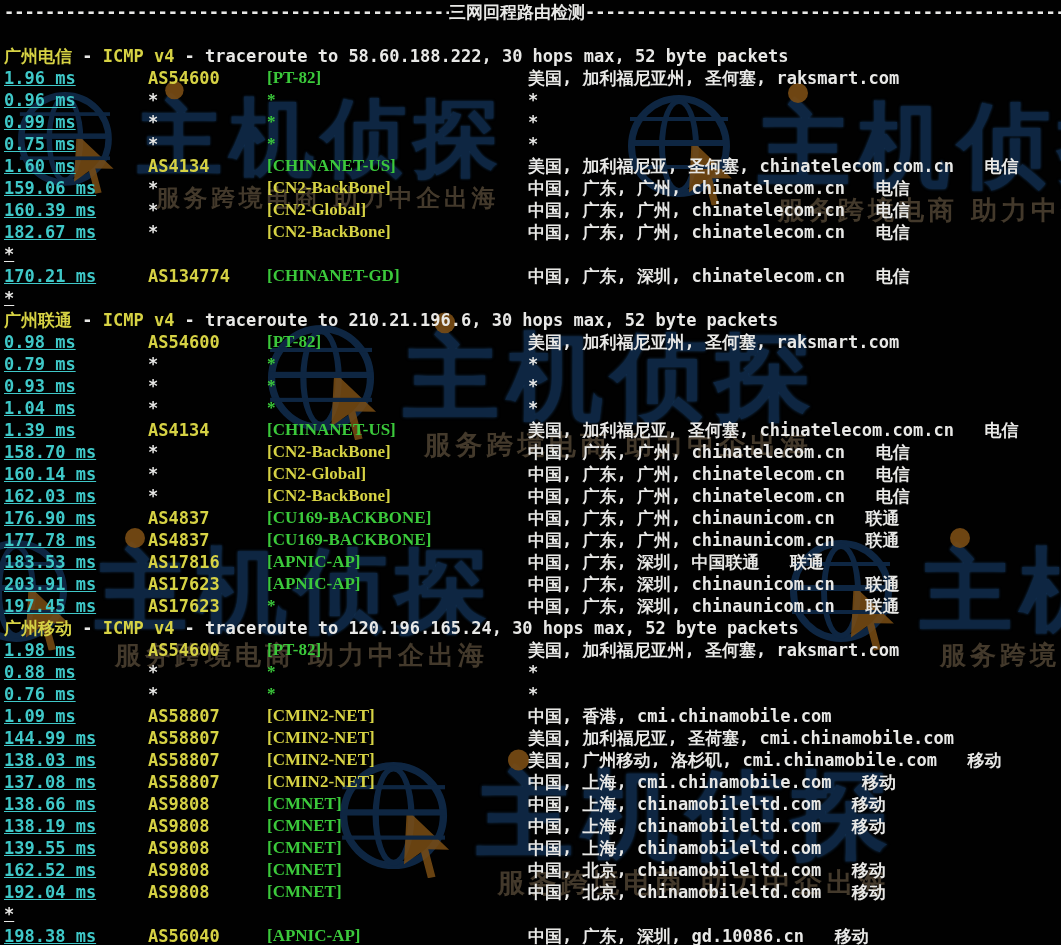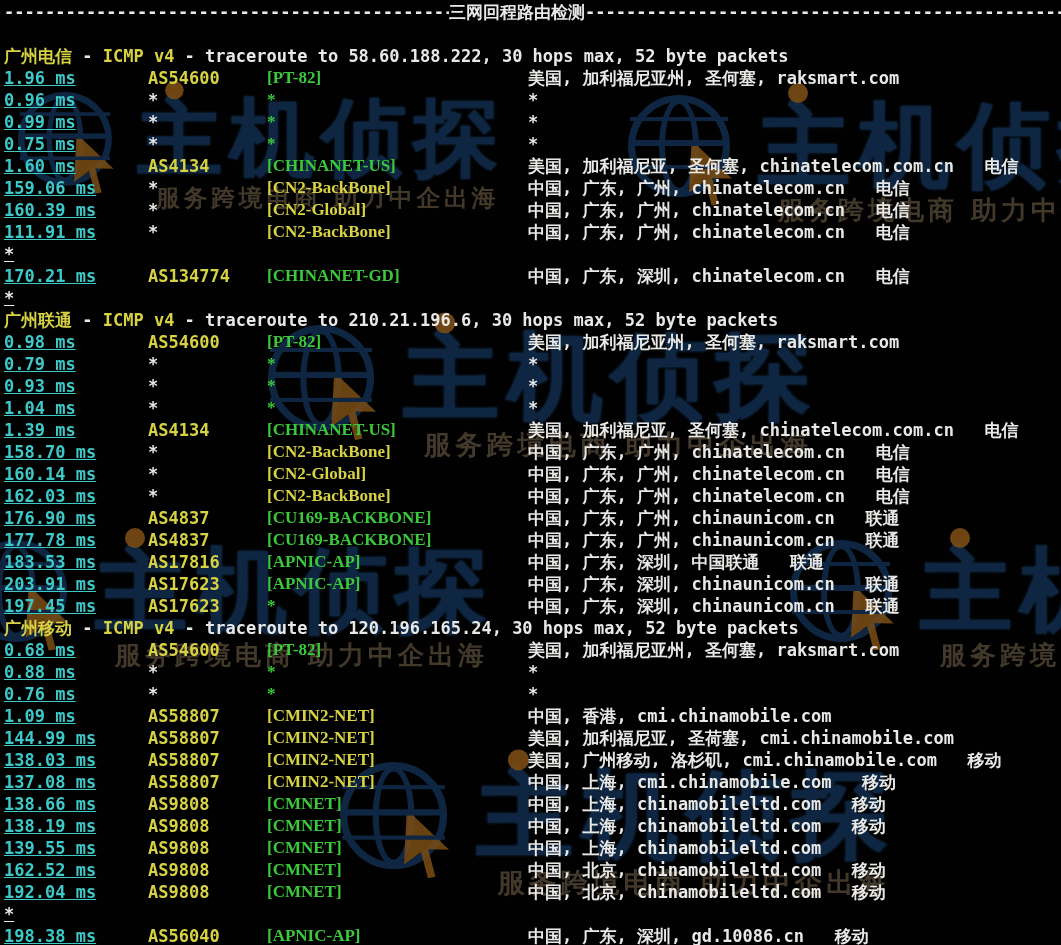--- a/index.html
+++ b/index.html
@@ -120,40 +120,40 @@
     </div>
     <div id="sections">
         <div class="line"><span class="yellow">广州电信</span><span class="white"> - </span><span class="yellow">ICMP v4</span><span class="white"> - </span><span class="white">traceroute to 58.60.188.222, 30 hops max, 52 byte packets</span></div>
         <div class="line hop-row"><span class="cyan c-lat">1.96 ms</span><span class="yellow c-asn">AS54600</span><span class="green c-tag">[PT-82]</span><span class="white c-loc">美国, 加利福尼亚州, 圣何塞, raksmart.com</span></div>
         <div class="line hop-row"><span class="cyan c-lat">0.96 ms</span><span class="white c-asn">*</span><span class="green c-tag">*</span><span class="white c-loc">*</span></div>
         <div class="line hop-row"><span class="cyan c-lat">0.99 ms</span><span class="white c-asn">*</span><span class="green c-tag">*</span><span class="white c-loc">*</span></div>
         <div class="line hop-row"><span class="cyan c-lat">0.75 ms</span><span class="white c-asn">*</span><span class="green c-tag">*</span><span class="white c-loc">*</span></div>
         <div class="line hop-row"><span class="cyan c-lat">1.60 ms</span><span class="yellow c-asn">AS4134</span><span class="green c-tag">[CHINANET-US]</span><span class="white c-loc">美国, 加利福尼亚, 圣何塞, chinatelecom.com.cn   电信</span></div>
         <div class="line hop-row"><span class="cyan c-lat">159.06 ms</span><span class="white c-asn">*</span><span class="yellow c-tag">[CN2-BackBone]</span><span class="white c-loc">中国, 广东, 广州, chinatelecom.cn   电信</span></div>
         <div class="line hop-row"><span class="cyan c-lat">160.39 ms</span><span class="white c-asn">*</span><span class="yellow c-tag">[CN2-Global]</span><span class="white c-loc">中国, 广东, 广州, chinatelecom.cn   电信</span></div>
-        <div class="line hop-row"><span class="cyan c-lat">111.91 ms</span><span class="white c-asn">*</span><span class="yellow c-tag">[CN2-BackBone]</span><span class="white c-loc">中国, 广东, 广州, chinatelecom.cn   电信</span></div>
+        <div class="line hop-row"><span class="cyan c-lat">182.67 ms</span><span class="white c-asn">*</span><span class="yellow c-tag">[CN2-BackBone]</span><span class="white c-loc">中国, 广东, 广州, chinatelecom.cn   电信</span></div>
         <div class="line hop-row"><span class="white c-lat">*</span></div>
         <div class="line hop-row"><span class="cyan c-lat">170.21 ms</span><span class="yellow c-asn">AS134774</span><span class="green c-tag">[CHINANET-GD]</span><span class="white c-loc">中国, 广东, 深圳, chinatelecom.cn   电信</span></div>
         <div class="line hop-row"><span class="white c-lat">*</span></div>
         <div class="line"><span class="yellow">广州联通</span><span class="white"> - </span><span class="yellow">ICMP v4</span><span class="white"> - </span><span class="white">traceroute to 210.21.196.6, 30 hops max, 52 byte packets</span></div>
         <div class="line hop-row"><span class="cyan c-lat">0.98 ms</span><span class="yellow c-asn">AS54600</span><span class="green c-tag">[PT-82]</span><span class="white c-loc">美国, 加利福尼亚州, 圣何塞, raksmart.com</span></div>
         <div class="line hop-row"><span class="cyan c-lat">0.79 ms</span><span class="white c-asn">*</span><span class="green c-tag">*</span><span class="white c-loc">*</span></div>
         <div class="line hop-row"><span class="cyan c-lat">0.93 ms</span><span class="white c-asn">*</span><span class="green c-tag">*</span><span class="white c-loc">*</span></div>
         <div class="line hop-row"><span class="cyan c-lat">1.04 ms</span><span class="white c-asn">*</span><span class="green c-tag">*</span><span class="white c-loc">*</span></div>
         <div class="line hop-row"><span class="cyan c-lat">1.39 ms</span><span class="yellow c-asn">AS4134</span><span class="green c-tag">[CHINANET-US]</span><span class="white c-loc">美国, 加利福尼亚, 圣何塞, chinatelecom.com.cn   电信</span></div>
         <div class="line hop-row"><span class="cyan c-lat">158.70 ms</span><span class="white c-asn">*</span><span class="yellow c-tag">[CN2-BackBone]</span><span class="white c-loc">中国, 广东, 广州, chinatelecom.cn   电信</span></div>
         <div class="line hop-row"><span class="cyan c-lat">160.14 ms</span><span class="white c-asn">*</span><span class="yellow c-tag">[CN2-Global]</span><span class="white c-loc">中国, 广东, 广州, chinatelecom.cn   电信</span></div>
         <div class="line hop-row"><span class="cyan c-lat">162.03 ms</span><span class="white c-asn">*</span><span class="yellow c-tag">[CN2-BackBone]</span><span class="white c-loc">中国, 广东, 广州, chinatelecom.cn   电信</span></div>
         <div class="line hop-row"><span class="cyan c-lat">176.90 ms</span><span class="yellow c-asn">AS4837</span><span class="green c-tag">[CU169-BACKBONE]</span><span class="white c-loc">中国, 广东, 广州, chinaunicom.cn   联通</span></div>
         <div class="line hop-row"><span class="cyan c-lat">177.78 ms</span><span class="yellow c-asn">AS4837</span><span class="green c-tag">[CU169-BACKBONE]</span><span class="white c-loc">中国, 广东, 广州, chinaunicom.cn   联通</span></div>
         <div class="line hop-row"><span class="cyan c-lat">183.53 ms</span><span class="yellow c-asn">AS17816</span><span class="green c-tag">[APNIC-AP]</span><span class="white c-loc">中国, 广东, 深圳, 中国联通   联通</span></div>
         <div class="line hop-row"><span class="cyan c-lat">203.91 ms</span><span class="yellow c-asn">AS17623</span><span class="green c-tag">[APNIC-AP]</span><span class="white c-loc">中国, 广东, 深圳, chinaunicom.cn   联通</span></div>
         <div class="line hop-row"><span class="cyan c-lat">197.45 ms</span><span class="yellow c-asn">AS17623</span><span class="green c-tag">*</span><span class="white c-loc">中国, 广东, 深圳, chinaunicom.cn   联通</span></div>
         <div class="line"><span class="yellow">广州移动</span><span class="white"> - </span><span class="yellow">ICMP v4</span><span class="white"> - </span><span class="white">traceroute to 120.196.165.24, 30 hops max, 52 byte packets</span></div>
-        <div class="line hop-row"><span class="cyan c-lat">0.68 ms</span><span class="yellow c-asn">AS54600</span><span class="green c-tag">[PT-82]</span><span class="white c-loc">美国, 加利福尼亚州, 圣何塞, raksmart.com</span></div>
+        <div class="line hop-row"><span class="cyan c-lat">1.98 ms</span><span class="yellow c-asn">AS54600</span><span class="green c-tag">[PT-82]</span><span class="white c-loc">美国, 加利福尼亚州, 圣何塞, raksmart.com</span></div>
         <div class="line hop-row"><span class="cyan c-lat">0.88 ms</span><span class="white c-asn">*</span><span class="green c-tag">*</span><span class="white c-loc">*</span></div>
         <div class="line hop-row"><span class="cyan c-lat">0.76 ms</span><span class="white c-asn">*</span><span class="green c-tag">*</span><span class="white c-loc">*</span></div>
         <div class="line hop-row"><span class="cyan c-lat">1.09 ms</span><span class="yellow c-asn">AS58807</span><span class="yellow c-tag">[CMIN2-NET]</span><span class="white c-loc">中国, 香港, cmi.chinamobile.com</span></div>
         <div class="line hop-row"><span class="cyan c-lat">144.99 ms</span><span class="yellow c-asn">AS58807</span><span class="yellow c-tag">[CMIN2-NET]</span><span class="white c-loc">美国, 加利福尼亚, 圣荷塞, cmi.chinamobile.com</span></div>
         <div class="line hop-row"><span class="cyan c-lat">138.03 ms</span><span class="yellow c-asn">AS58807</span><span class="yellow c-tag">[CMIN2-NET]</span><span class="white c-loc">美国, 广州移动, 洛杉矶, cmi.chinamobile.com   移动</span></div>
         <div class="line hop-row"><span class="cyan c-lat">137.08 ms</span><span class="yellow c-asn">AS58807</span><span class="yellow c-tag">[CMIN2-NET]</span><span class="white c-loc">中国, 上海, cmi.chinamobile.com   移动</span></div>
         <div class="line hop-row"><span class="cyan c-lat">138.66 ms</span><span class="yellow c-asn">AS9808</span><span class="green c-tag">[CMNET]</span><span class="white c-loc">中国, 上海, chinamobileltd.com   移动</span></div>
         <div class="line hop-row"><span class="cyan c-lat">138.19 ms</span><span class="yellow c-asn">AS9808</span><span class="green c-tag">[CMNET]</span><span class="white c-loc">中国, 上海, chinamobileltd.com   移动</span></div>
         <div class="line hop-row"><span class="cyan c-lat">139.55 ms</span><span class="yellow c-asn">AS9808</span><span class="green c-tag">[CMNET]</span><span class="white c-loc">中国, 上海, chinamobileltd.com</span></div>
         <div class="line hop-row"><span class="cyan c-lat">162.52 ms</span><span class="yellow c-asn">AS9808</span><span class="green c-tag">[CMNET]</span><span class="white c-loc">中国, 北京, chinamobileltd.com   移动</span></div>

